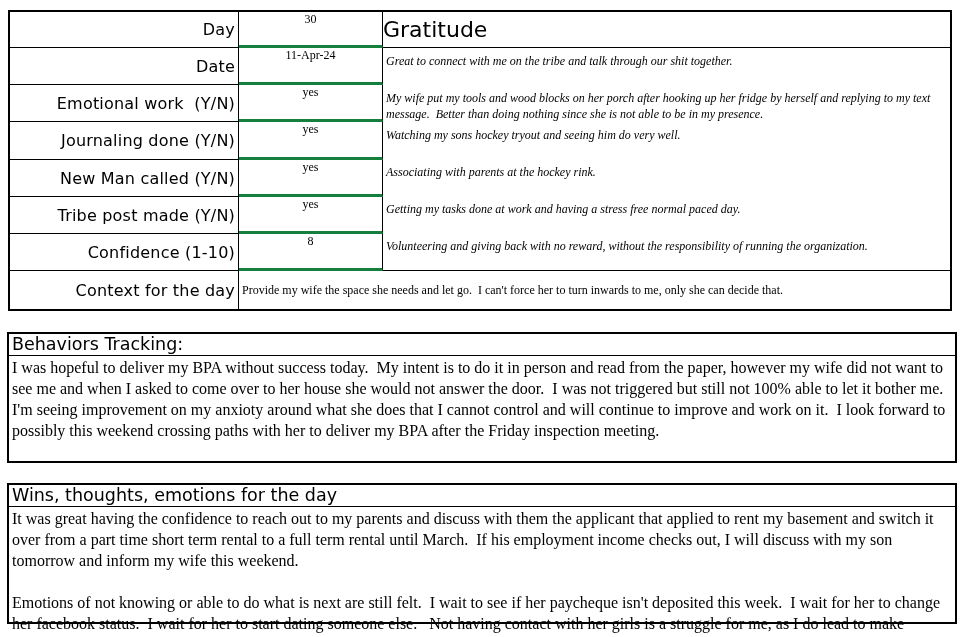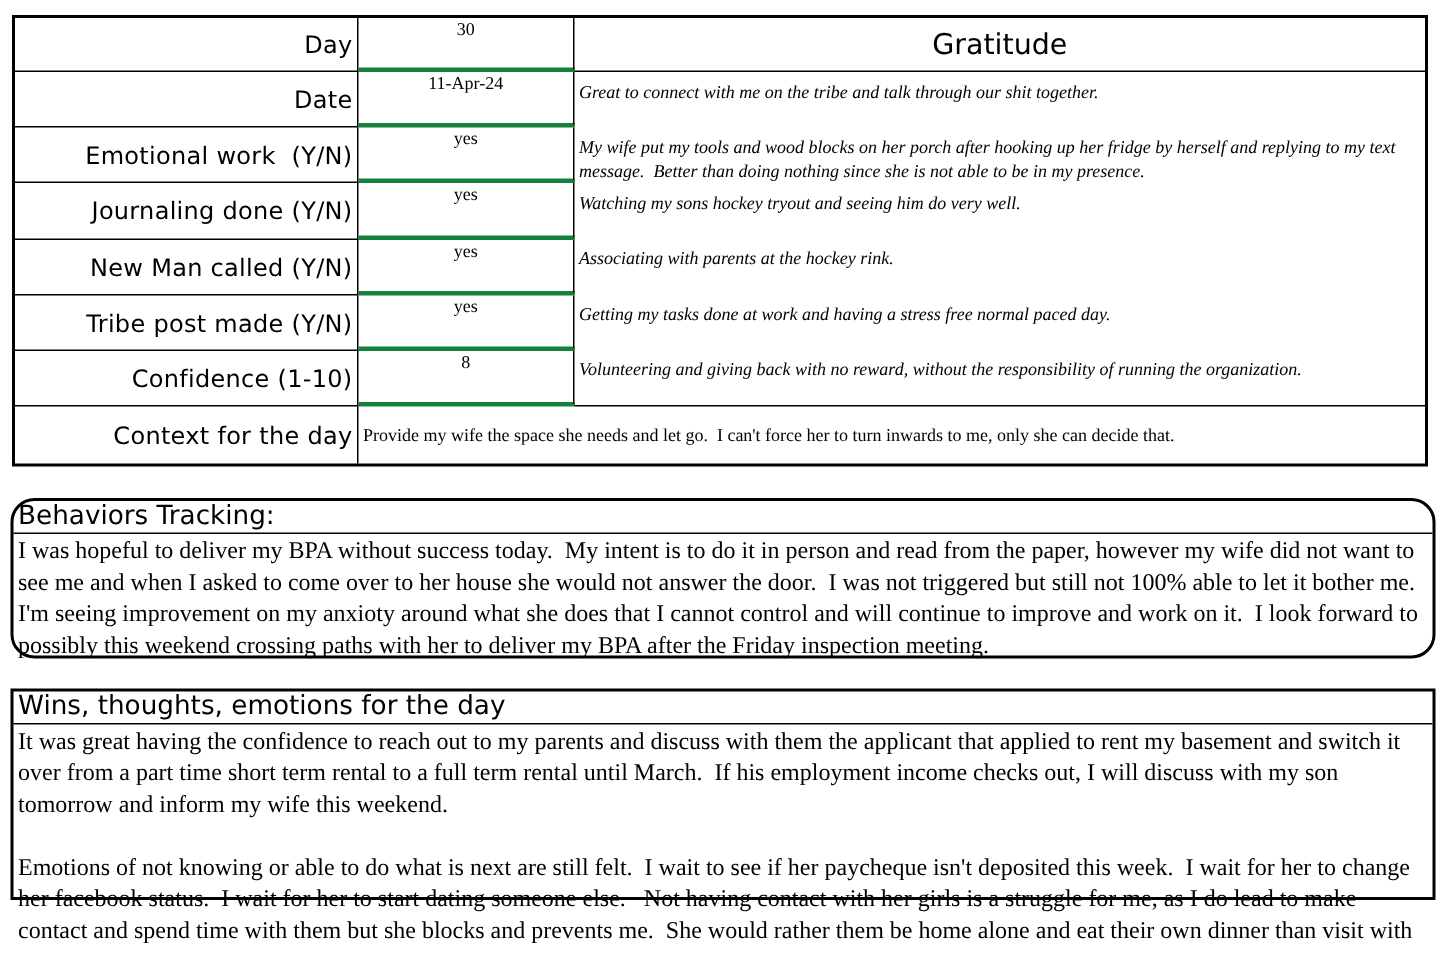--- a/index.html
+++ b/index.html
@@ -35,23 +35,23 @@
   .val {
     grid-column: 2;
     border-right: 1px solid #000;
     border-bottom: 3px solid #15803d;
     display: flex; align-items: flex-start; justify-content: center;
     font-size: 12px;
   }
   .g-header {
     grid-column: 3; grid-row: 1;
     border-bottom: 1px solid #000;
-    display: flex; align-items: center; justify-content: center;
+    display: flex; align-items: center; justify-content: flex-start;
     font-family: "DejaVu Sans", "Liberation Sans", sans-serif;
-    font-size: 19px;
+    font-size: 22px;
   }
   .g-body {
     grid-column: 3; grid-row: 2 / 8;
     border-bottom: 1px solid #000;
     display: flex; flex-direction: column;
     font-size: 12px; line-height: 16px;
   }
   .g-entry { flex: 1 1 0; padding: 5px 4px 0 3px; overflow: visible; font-style: italic; }
   .ctx-val {
     grid-column: 2 / 4; grid-row: 8;
@@ -60,21 +60,21 @@
     font-size: 12px;
   }
 
   
   .notebox {
     margin-left: 7px;
     width: 950px;
     border: 2px solid #000;
     background: #fff;
   }
-  .notebox.behaviors { margin-top: 21px; height: 107px; border-radius: 16px; }
+  .notebox.behaviors { margin-top: 21px; height: 131px; }
   .notebox.wins      { margin-top: 20px; height: 141px; }
   .note-title {
     border-bottom: 1px solid #000;
     font-family: "DejaVu Sans", "Liberation Sans", sans-serif;
     font-size: 17.5px; line-height: 20px;
     padding: 0 0 1px 3px;
   }
   .note-body {
     padding: 1px 4px 0 3px;
     font-size: 16px; line-height: 21px;

